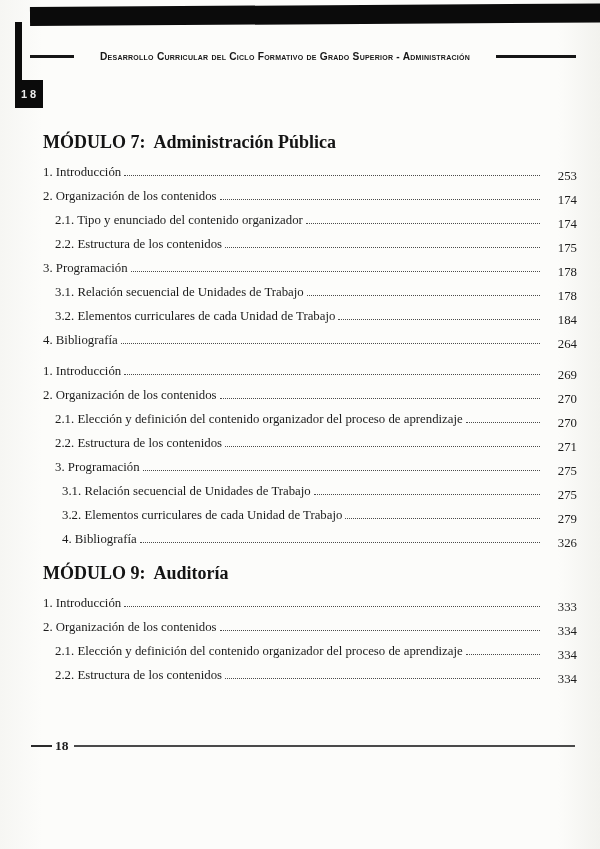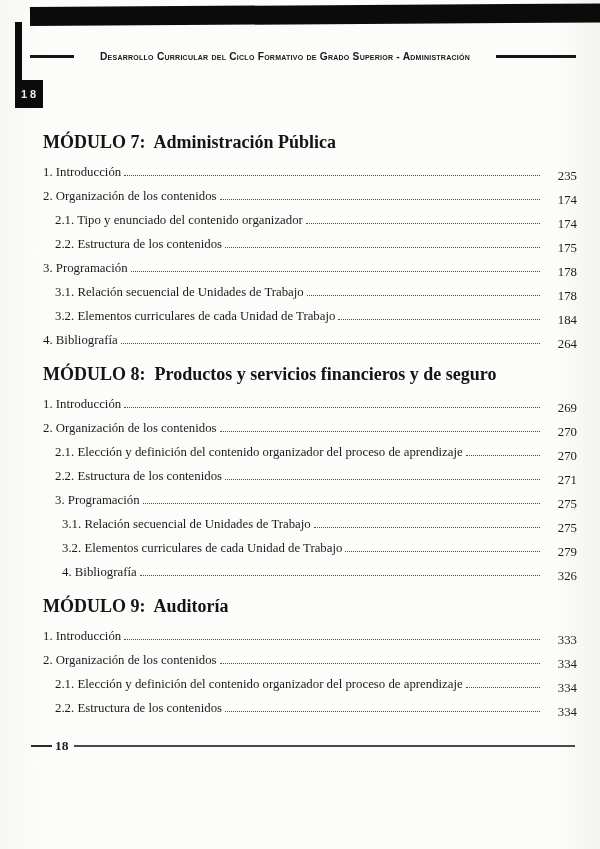--- a/index.html
+++ b/index.html
@@ -65,21 +65,21 @@
     <div class="header-title">Desarrollo Curricular del Ciclo Formativo de Grado Superior - Administración</div>
     <div class="hrule right"></div>
   </div>
 
   <div class="toc" id="toc">
       <div class="toc-section">
         <div class="section-title">MÓDULO 7:  Administración Pública</div>
         <div class="toc-row indent-0">
           <span class="entry-label">1. Introducción</span>
           <span class="leader"></span>
-          <span class="entry-page">235</span>
+          <span class="entry-page">253</span>
         </div>
         <div class="toc-row indent-0">
           <span class="entry-label">2. Organización de los contenidos</span>
           <span class="leader"></span>
           <span class="entry-page">174</span>
         </div>
         <div class="toc-row indent-1">
           <span class="entry-label">2.1. Tipo y enunciado del contenido organizador</span>
           <span class="leader"></span>
           <span class="entry-page">174</span>
@@ -104,21 +104,20 @@
           <span class="leader"></span>
           <span class="entry-page">184</span>
         </div>
         <div class="toc-row indent-0">
           <span class="entry-label">4. Bibliografía</span>
           <span class="leader"></span>
           <span class="entry-page">264</span>
         </div>
       </div>
       <div class="toc-section">
-        <div class="section-title">MÓDULO 8:  Productos y servicios financieros y de seguro</div>
         <div class="toc-row indent-0">
           <span class="entry-label">1. Introducción</span>
           <span class="leader"></span>
           <span class="entry-page">269</span>
         </div>
         <div class="toc-row indent-0">
           <span class="entry-label">2. Organización de los contenidos</span>
           <span class="leader"></span>
           <span class="entry-page">270</span>
         </div>

